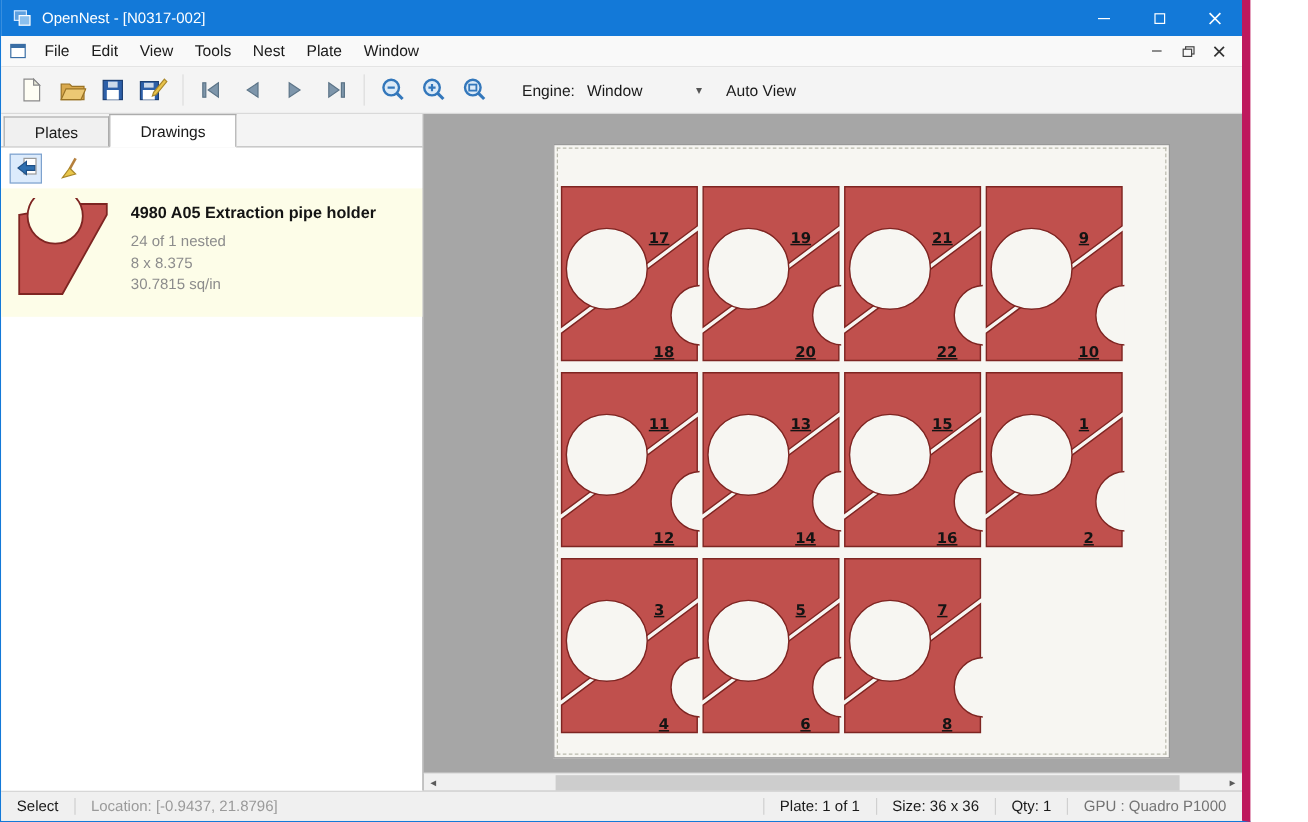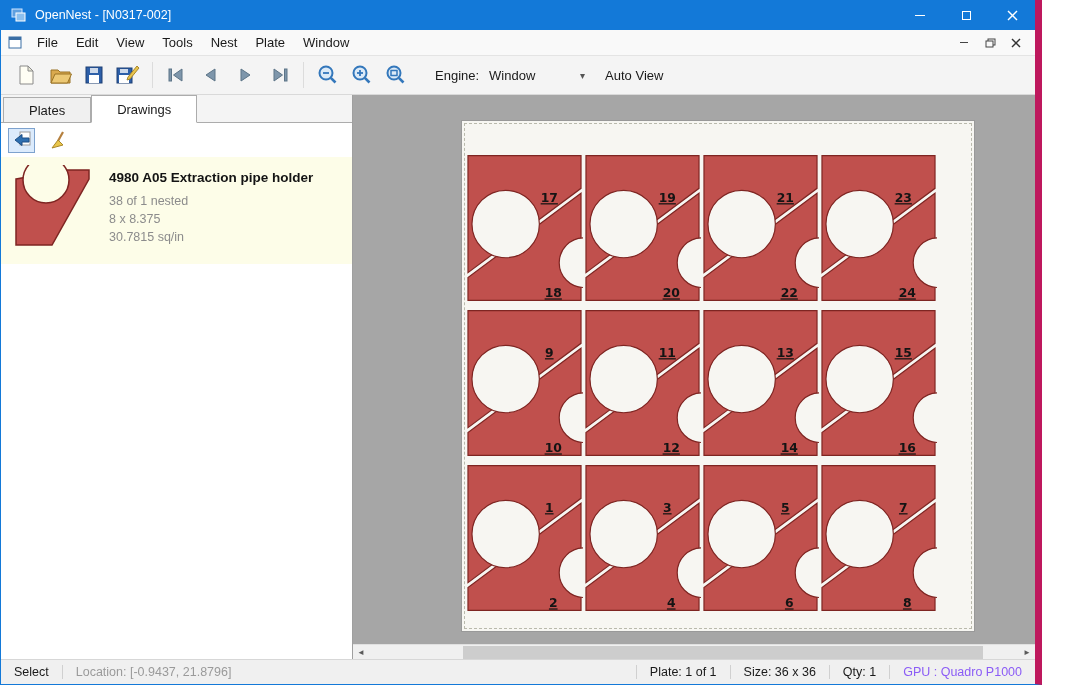--- a/index.html
+++ b/index.html
@@ -62,21 +62,21 @@
   .harrow{position:absolute;top:0;width:16px;height:15px;text-align:center;font-size:8px;color:#5a5a5a;line-height:15px}
   .harrow.left{left:0}
   .harrow.right{right:0}
   .hthumb{position:absolute;left:110px;width:520px;top:1px;height:13px;background:#cdcdcd}
 
   
   .statusbar{flex:0 0 25px;background:#f0f0f0;border-top:1px solid #d7d7d7;display:flex;align-items:center;font-size:12.5px}
   .scell{display:flex;align-items:center;padding:0 13px;white-space:nowrap}
   .scell.loc{color:#9a9a9a;border-left:1px solid #d0d0d0;flex:1}
   .scell.right{border-left:1px solid #d0d0d0}
-  .gpu{color:#8b5cf6}
+  .gpu{color:#737373}
 </style>
 </head>
 <body>
 
 <div id="window">
 
   <div class="titlebar">
     <span class="app-ic">
       <svg width="17" height="16">
           <rect x="2" y="2" width="10" height="8" fill="#5ea0e0" stroke="#cfe6ff"></rect>
@@ -238,21 +238,21 @@
       </div>
       <div class="drawing-item">
         <div class="thumb">
           <svg viewBox="0 0 86 86" width="88" height="86">
             <path d="M6 14 L56 5 L79 5 L79 14 L42 80 L6 80 Z" fill="#C0504D" stroke="#7E2522" stroke-width="1.5"></path>
             <circle cx="36" cy="15" r="23" fill="#FDFDE8" stroke="#7E2522" stroke-width="1.5"></circle>
           </svg>
         </div>
         <div class="d-info">
           <div class="d-title">4980 A05 Extraction pipe holder</div>
-          <div class="d-sub">38 of 1 nested</div>
+          <div class="d-sub">24 of 1 nested</div>
           <div class="d-sub">8 x 8.375</div>
           <div class="d-sub">30.7815 sq/in</div>
         </div>
       </div>
     </div>
 
     <div class="canvas">
       <div class="plate">
         <div class="cells">
             <div class="cell"><svg viewBox="0 0 118 152" width="117" height="152">
@@ -271,28 +271,20 @@
                 <text class="pnum" x="84" y="50" text-anchor="middle" text-decoration="underline">19</text>
                 <text class="pnum" x="88" y="146" text-anchor="middle" text-decoration="underline">20</text>
               </svg></div>
             <div class="cell"><svg viewBox="0 0 118 152" width="117" height="152">
                 <path class="part" d="M2 3 L116 3 L116 36 L2 121 Z"></path>
                 <path class="part" d="M2 149 L116 149 L116 41 L2 126 Z"></path>
                 <circle class="bore" cx="40" cy="72" r="34"></circle>
                 <circle class="bore" cx="119" cy="111" r="25"></circle>
                 <text class="pnum" x="84" y="50" text-anchor="middle" text-decoration="underline">21</text>
                 <text class="pnum" x="88" y="146" text-anchor="middle" text-decoration="underline">22</text>
-              </svg></div>
-            <div class="cell"><svg viewBox="0 0 118 152" width="117" height="152">
-                <path class="part" d="M2 3 L116 3 L116 36 L2 121 Z"></path>
-                <path class="part" d="M2 149 L116 149 L116 41 L2 126 Z"></path>
-                <circle class="bore" cx="40" cy="72" r="34"></circle>
-                <circle class="bore" cx="119" cy="111" r="25"></circle>
-                <text class="pnum" x="84" y="50" text-anchor="middle" text-decoration="underline">23</text>
-                <text class="pnum" x="88" y="146" text-anchor="middle" text-decoration="underline">24</text>
               </svg></div>
             <div class="cell"><svg viewBox="0 0 118 152" width="117" height="152">
                 <path class="part" d="M2 3 L116 3 L116 36 L2 121 Z"></path>
                 <path class="part" d="M2 149 L116 149 L116 41 L2 126 Z"></path>
                 <circle class="bore" cx="40" cy="72" r="34"></circle>
                 <circle class="bore" cx="119" cy="111" r="25"></circle>
                 <text class="pnum" x="84" y="50" text-anchor="middle" text-decoration="underline">9</text>
                 <text class="pnum" x="88" y="146" text-anchor="middle" text-decoration="underline">10</text>
               </svg></div>
             <div class="cell"><svg viewBox="0 0 118 152" width="117" height="152">

